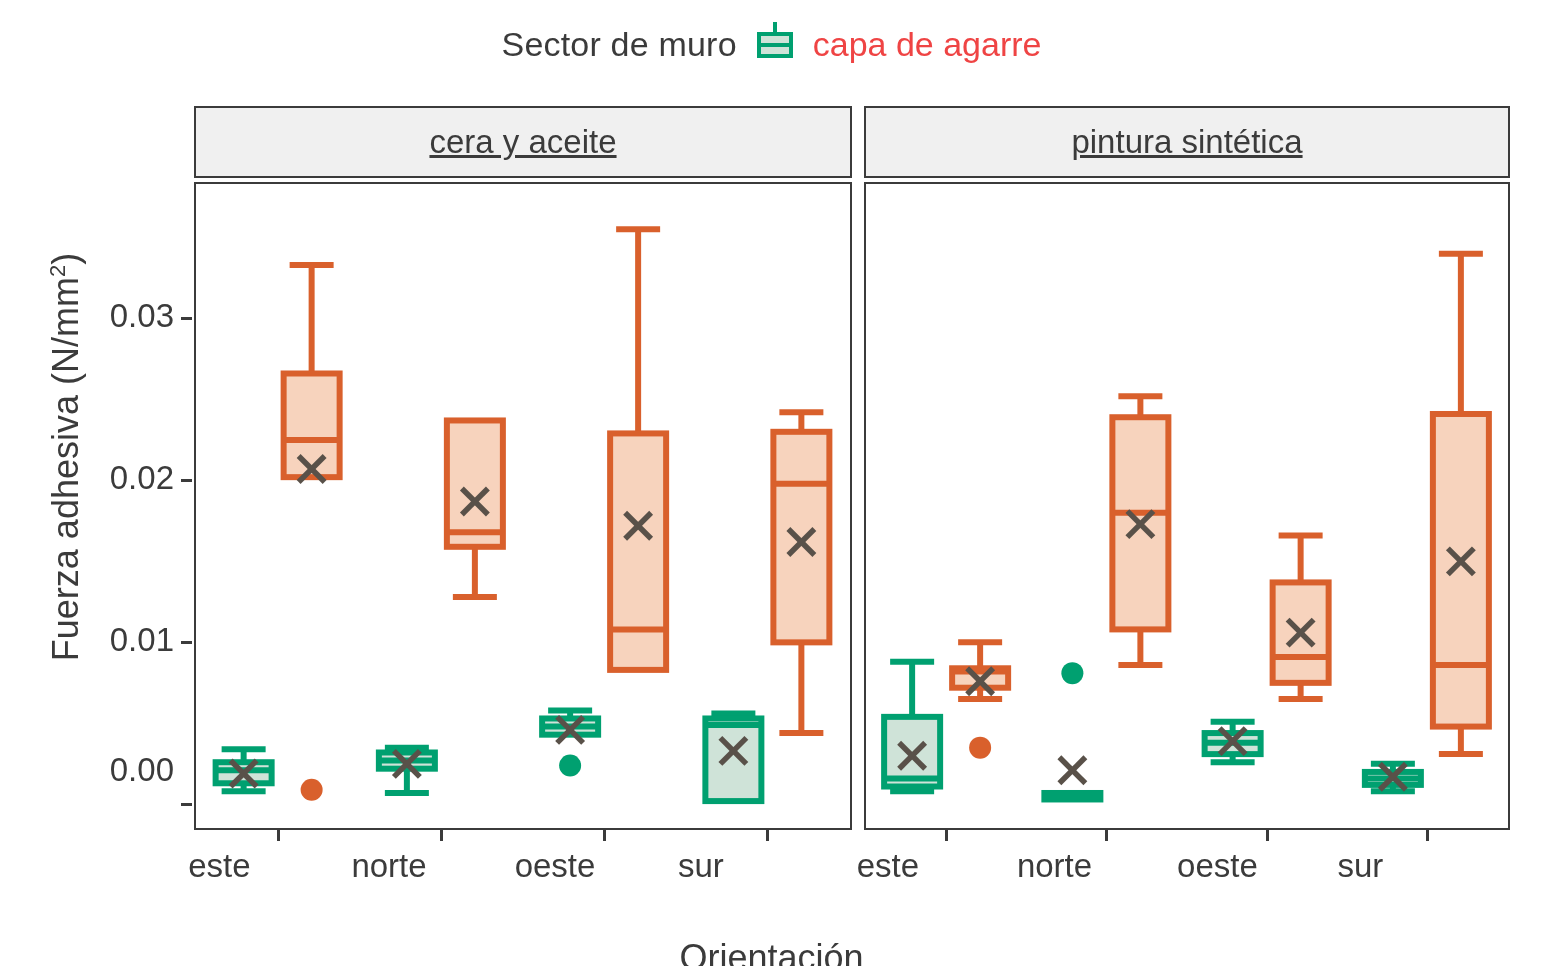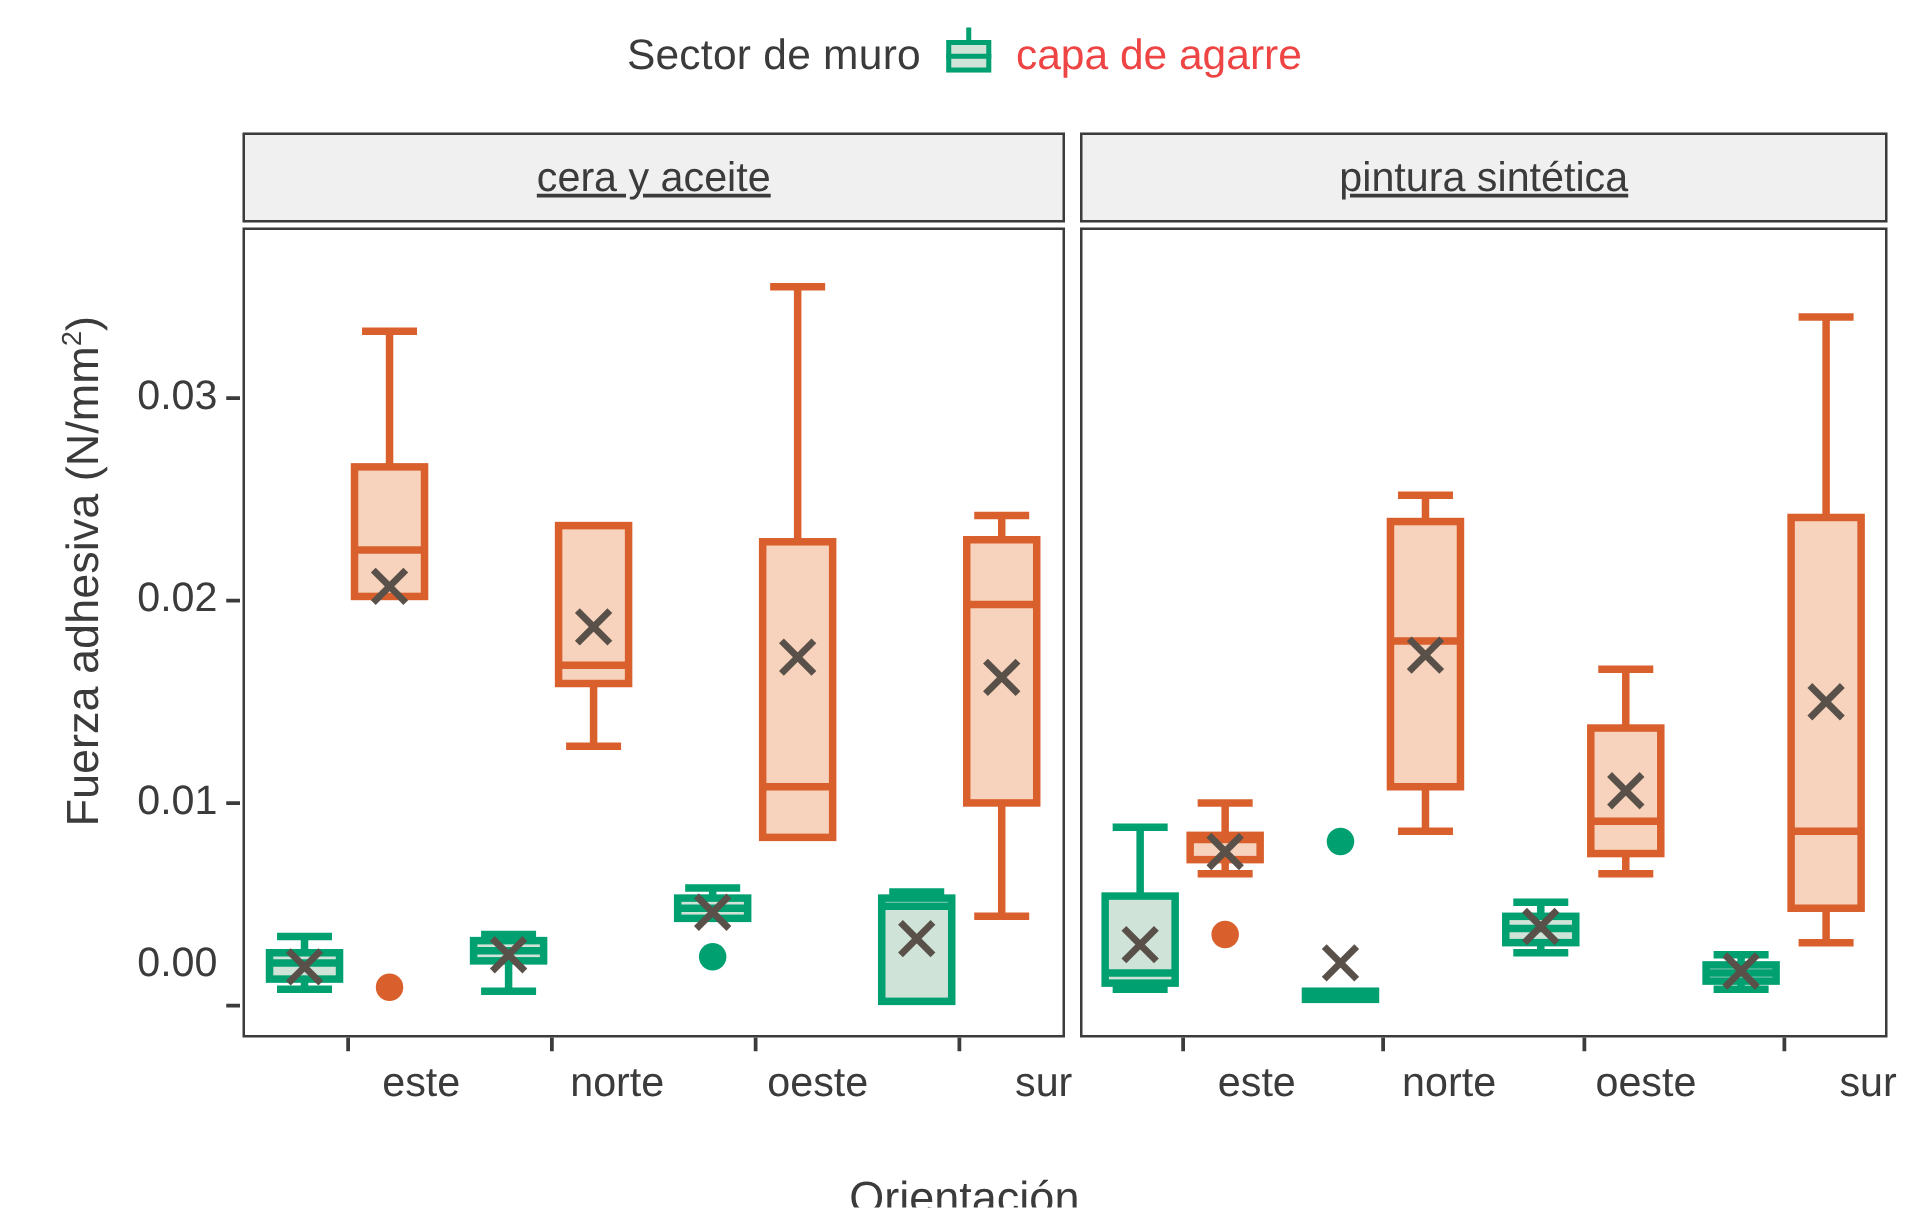--- a/index.html
+++ b/index.html
@@ -36,21 +36,21 @@
   
   .panel{
     position:absolute;background:#ffffff;
     border:2.5px solid #3b3b3b;box-sizing:border-box;
   }
   .panel svg{display:block;}
 
   
   .ytick-label{position:absolute;font-size:33px;color:#3b3b3b;text-align:right;}
   .ytick-mark{position:absolute;background:#3b3b3b;height:3px;width:11px;}
-  .xtick-label{position:absolute;font-size:33px;color:#3b3b3b;text-align:right;}
+  .xtick-label{position:absolute;font-size:33px;color:#3b3b3b;text-align:left;}
   .xtick-mark{position:absolute;background:#3b3b3b;width:3px;height:11px;}
 
   #ytitle{
     position:absolute;left:-234px;top:436px;width:600px;
     transform:rotate(-90deg);transform-origin:center center;
     text-align:center;font-size:36px;color:#3b3b3b;white-space:nowrap;
   }
   #ytitle sup{font-size:22px;vertical-align:super;}
   #xtitle{
     position:absolute;left:0;top:896px;width:1543px;text-align:center;

